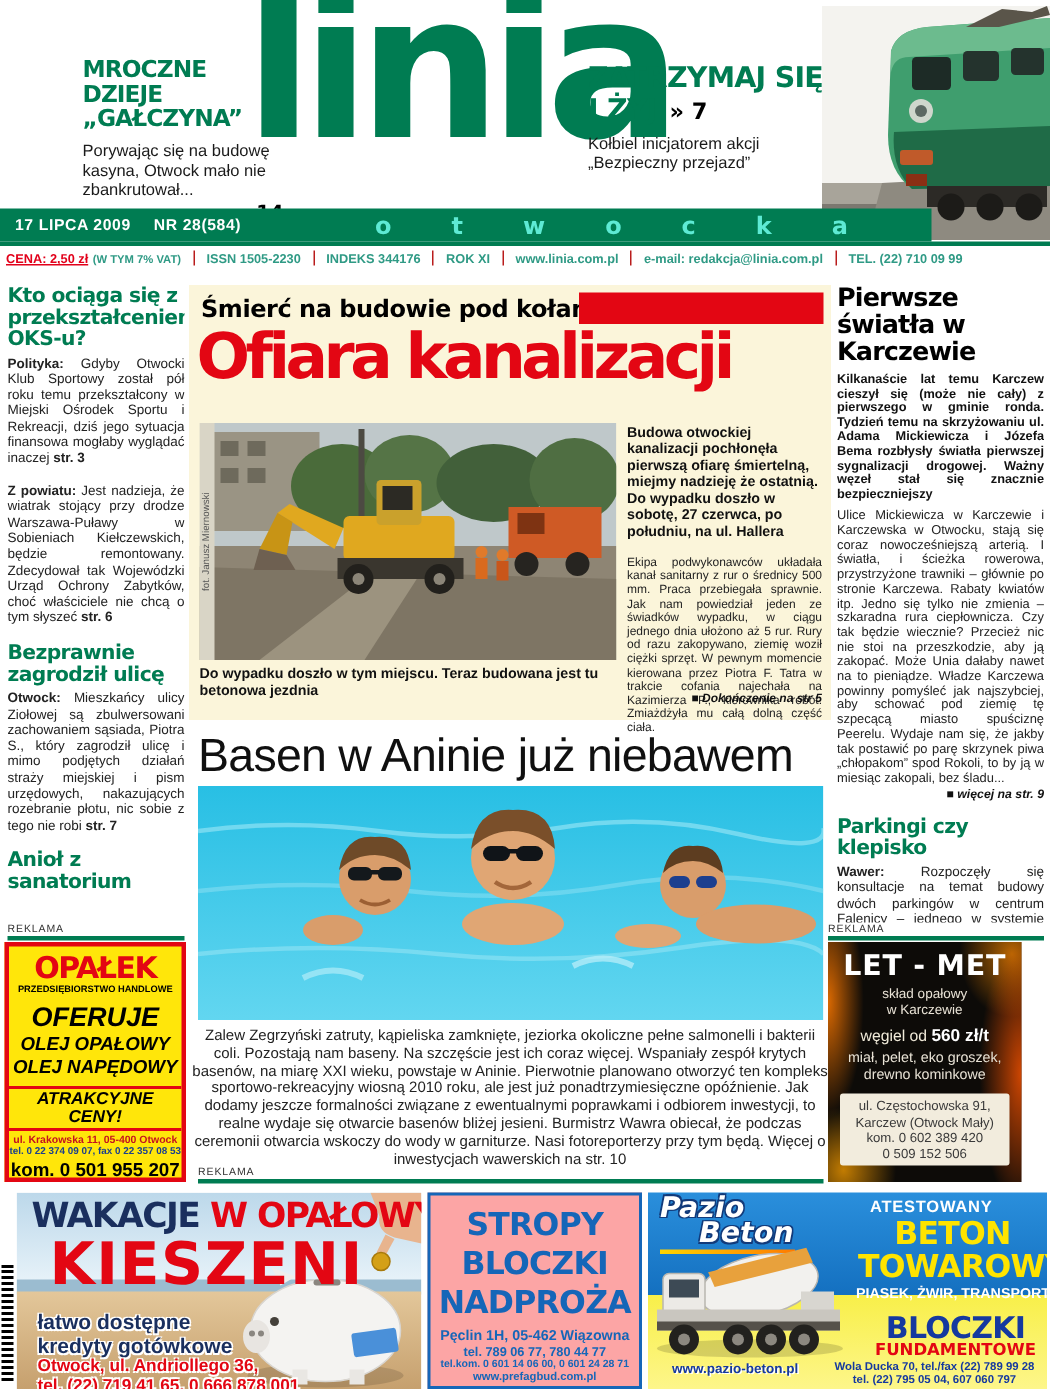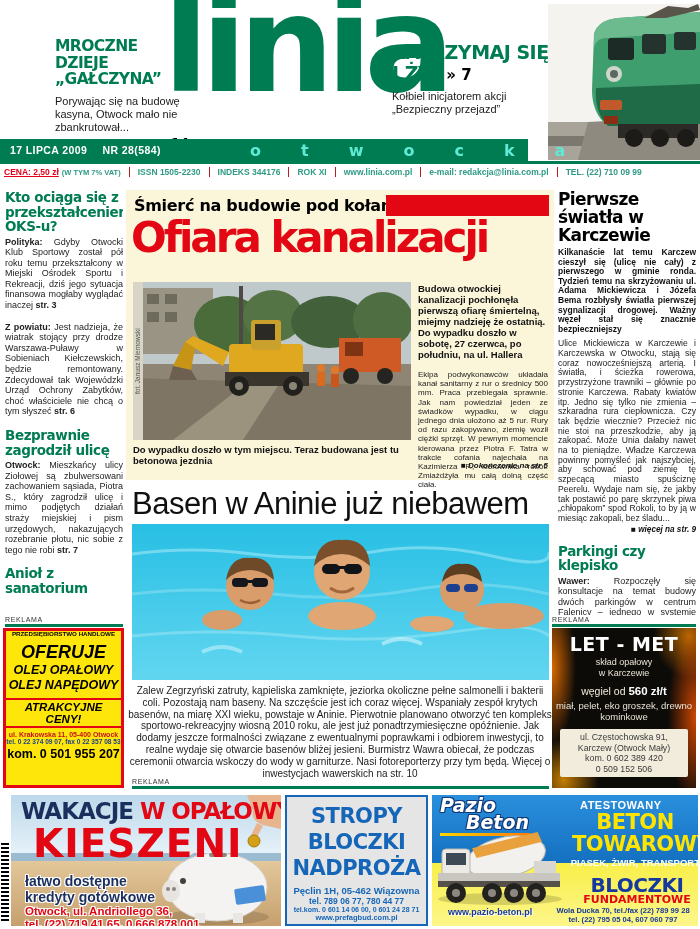--- a/index.html
+++ b/index.html
@@ -9,21 +9,21 @@
   
   .teaser-left{position:absolute;left:55px;top:38px;width:134px}
   .teaser-left .tl-title{color:#007c52;font-family:"DejaVu Sans",sans-serif;font-weight:bold;
         font-size:15.5px;line-height:16.5px;letter-spacing:-0.6px}
   .teaser-left .tl-text{font-size:11px;line-height:13px;margin-top:7px;color:#1a1a1a}
   .pgref{font-family:"DejaVu Sans",sans-serif;font-weight:bold;color:#000;font-size:13px}
   .tl-ref{display:block;text-align:right;margin-top:2px}
 
   .logo{position:absolute;left:163px;top:-22px;color:#007c52;font-family:"DejaVu Sans",sans-serif;
         font-weight:800;font-size:134px;letter-spacing:-8px;line-height:1}
-  .green-bar{position:absolute;left:0;top:139px;width:528px;height:22px;background:#007c52}
+  .green-bar{position:absolute;left:0;top:139px;width:621px;height:22px;background:#007c52}
   .green-bar .date-wrap{position:absolute;left:10px;top:5px;color:#fff;font-size:10.5px;font-weight:bold;letter-spacing:.4px}
   .green-bar .issue-no{margin-left:12px}
   .green-bar .sublogo{position:absolute;left:250px;top:2px;color:#5eead4;font-size:16px;font-weight:bold;
         letter-spacing:40px;font-family:"DejaVu Sans",sans-serif}
 
   .teaser-right{position:absolute;left:392px;top:42px;width:168px}
   .teaser-right .tr-title{color:#007c52;font-family:"DejaVu Sans",sans-serif;font-weight:bold;
         font-size:19px;line-height:20px;letter-spacing:-0.5px;display:inline}
   .teaser-right .tr-ref{font-size:15px;margin-left:4px}
   .teaser-right .tr-text{font-size:11px;line-height:13px;margin-top:6px;color:#1a1a1a}
@@ -92,21 +92,21 @@
         letter-spacing:-1px;margin-top:2px}
   .op-sub{font-size:6.2px;font-weight:bold;color:#000;margin-top:-1px}
   .op-oferuje{font-size:18px;font-weight:800;font-style:italic;margin-top:5px;color:#000}
   .op-olej{font-size:12.5px;font-weight:800;font-style:italic;color:#000;line-height:15px}
   .op-ceny{font-size:11.5px;font-weight:800;font-style:italic;color:#000;margin-top:5px;
         border-top:2px solid #e30613;border-bottom:2px solid #e30613;display:inline-block;padding:1px 0}
   .op-addr{font-size:7px;font-weight:bold;color:#c41220;margin-top:3px}
   .op-tel{font-size:6.6px;font-weight:bold;color:#1a3f8f}
   .op-kom{font-size:12.5px;font-weight:bold;color:#000;margin-top:2px}
 
-  .ad-letmet{position:absolute;left:552px;top:628px;width:144px;height:160px;color:#fff;text-align:center;
+  .ad-letmet{position:absolute;left:552px;top:628px;width:129px;height:160px;color:#fff;text-align:center;
         background:
           radial-gradient(ellipse 34px 110px at 0% 25%, rgba(255,122,0,.85), transparent 70%),
           radial-gradient(ellipse 40px 130px at 100% 55%, rgba(255,85,0,.8), transparent 70%),
           radial-gradient(ellipse 50px 60px at 8% 95%, rgba(255,162,0,.75), transparent 70%),
           radial-gradient(ellipse 50px 60px at 95% 5%, rgba(255,140,0,.7), transparent 70%),
           #0d0b08;overflow:hidden}
   .lm-name{font-family:"DejaVu Sans",sans-serif;font-weight:800;font-size:19px;margin-top:5px;letter-spacing:.5px}
   .lm-sub{font-size:9px;line-height:10.5px;color:#e8e2d5;margin-top:2px}
   .lm-coal{font-size:10.5px;margin-top:7px;color:#f0ead9}
   .lm-coal b{font-size:11.5px;color:#fff}
@@ -121,21 +121,21 @@
         font-weight:800;font-size:23px;letter-spacing:-1px}
   .wk-l1 .navy{color:#1a2f5e}
   .wk-l1 .red{color:#e30613}
   .wk-l2{position:absolute;left:22px;top:26px;color:#e30613;font-family:"DejaVu Sans",sans-serif;
         font-weight:800;font-size:39px;letter-spacing:1px}
   .wk-sub{position:absolute;left:14px;top:78px;color:#1a2f5e;font-weight:bold;font-size:14px;line-height:16px;
         text-shadow:1px 1px 0 #fff,-1px -1px 0 #fff,1px -1px 0 #fff,-1px 1px 0 #fff}
   .wk-addr{position:absolute;left:14px;top:110px;color:#e30613;font-weight:bold;font-size:11.5px;line-height:13px;
         text-shadow:1px 1px 0 #fff,-1px -1px 0 #fff,1px -1px 0 #fff,-1px 1px 0 #fff;white-space:nowrap}
 
-  .ad-stropy{position:absolute;left:285px;top:795px;width:143px;height:131px;background:#e5e5e5;
+  .ad-stropy{position:absolute;left:285px;top:795px;width:143px;height:131px;background:#fca5a5;
         border:2px solid #1566b8;box-sizing:border-box;text-align:center;overflow:hidden}
   .st-big{color:#1566b8;font-family:"DejaVu Sans",sans-serif;font-weight:800;font-size:21px;line-height:26px;letter-spacing:-0.5px}
   .st-addr{color:#1566b8;font-weight:bold;font-size:9.5px;margin-top:4px}
   .st-tel1{color:#1566b8;font-weight:bold;font-size:8.5px}
   .st-tel2{color:#1566b8;font-weight:bold;font-size:7px}
   .st-www{color:#1566b8;font-weight:bold;font-size:7.5px}
 
   .ad-pazio{position:absolute;left:432px;top:795px;width:266px;height:131px;overflow:hidden;
         background:linear-gradient(to bottom,#2a8fdc 0,#1470c0 52%,#f8ef49 52%,#fdf68a 100%)}
   .pz-logo{position:absolute;left:8px;top:2px;font-style:italic;font-family:"DejaVu Sans",sans-serif;
@@ -357,40 +357,41 @@
   <div class="story2-body">Zalew Zegrzyński zatruty, kąpieliska zamknięte, jeziorka okoliczne pełne salmonelli i bakterii coli. Pozostają nam baseny. Na szczęście jest ich coraz więcej. Wspaniały zespół krytych basenów, na miarę XXI wieku, powstaje w Aninie. Pierwotnie planowano otworzyć ten kompleks sportowo-rekreacyjny wiosną 2010 roku, ale jest już ponadtrzymiesięczne opóźnienie. Jak dodamy jeszcze formalności związane z ewentualnymi poprawkami i odbiorem inwestycji, to realne wydaje się otwarcie basenów bliżej jesieni. Burmistrz Wawra obiecał, że podczas ceremonii otwarcia wskoczy do wody w garniturze. Nasi fotoreporterzy przy tym będą. Więcej o inwestycjach wawerskich na str. 10</div>
 
   <div class="rk-mid">
     <div class="reklama-label">REKLAMA</div>
     <div class="adline"></div>
   </div>
 
   <div class="col-right">
     <div>
       <div class="rart1-title">Pierwsze światła w Karczewie</div>
-      <div class="rlead">Kilkanaście lat temu Karczew cieszył się (ulicę nie cały) z pierwszego w gminie ronda. Tydzień temu na skrzyżowaniu ul. Adama Mickiewicza i Józefa Bema rozbłysły światła pierwszej sygnalizacji drogowej. Ważny węzeł stał się znacznie bezpieczniejszy</div>
+      <div class="rlead">Kilkanaście lat temu Karczew cieszył się (może nie cały) z pierwszego w gminie ronda. Tydzień temu na skrzyżowaniu ul. Adama Mickiewicza i Józefa Bema rozbłysły światła pierwszej sygnalizacji drogowej. Ważny węzeł stał się znacznie bezpieczniejszy</div>
       <div class="rbody">Ulice Mickiewicza w Karczewie i Karczewska w Otwocku, stają się coraz nowocześniejszą arterią. I światła, i ścieżka rowerowa, przystrzyżone trawniki – głównie po stronie Karczewa. Rabaty kwiatów itp. Jedno się tylko nie zmienia – szkaradna rura ciepłownicza. Czy tak będzie wiecznie? Przecież nic nie stoi na przeszkodzie, aby ją zakopać. Może Unia dałaby nawet na to pieniądze. Władze Karczewa powinny pomyśleć jak najszybciej, aby schować pod ziemię tę szpecącą miasto spuściznę Peerelu. Wydaje nam się, że jakby tak postawić po parę skrzynek piwa „chłopakom” spod Rokoli, to by ją w miesiąc zakopali, bez śladu...</div>
       <div class="rcont">■ więcej na str. 9</div>
     </div>
     <div class="rart2">
       <div class="art-title-green">Parkingi czy klepisko</div>
       <div class="art-body">
         <span class="tag">Wawer:</span>
         <span>Rozpoczęły się konsultacje na temat budowy dwóch parkingów w centrum Falenicy – jednego w systemie Parkuj i Jedź oraz ogólnie dostępnego, zwiększającego ilość miejsc w pobliżu bazaru.</span>
         
       </div>
     </div>
   </div>
 
   <div class="rk-right">
     <div class="reklama-label">REKLAMA</div>
     <div class="adline"></div>
   </div>
 
   <div class="ad-opalek">
+    <div class="op-name">OPAŁEK</div>
     <div class="op-sub">PRZEDSIĘBIORSTWO HANDLOWE</div>
     <div class="op-oferuje">OFERUJE</div>
     <div class="op-olej">OLEJ OPAŁOWY</div>
     <div class="op-olej">OLEJ NAPĘDOWY</div>
     <div class="op-ceny">ATRAKCYJNE CENY!</div>
     <div class="op-addr">ul. Krakowska 11, 05-400 Otwock</div>
     <div class="op-tel">tel. 0 22 374 09 07, fax 0 22 357 08 53</div>
     <div class="op-kom">kom. 0 501 955 207</div>
   </div>
 

